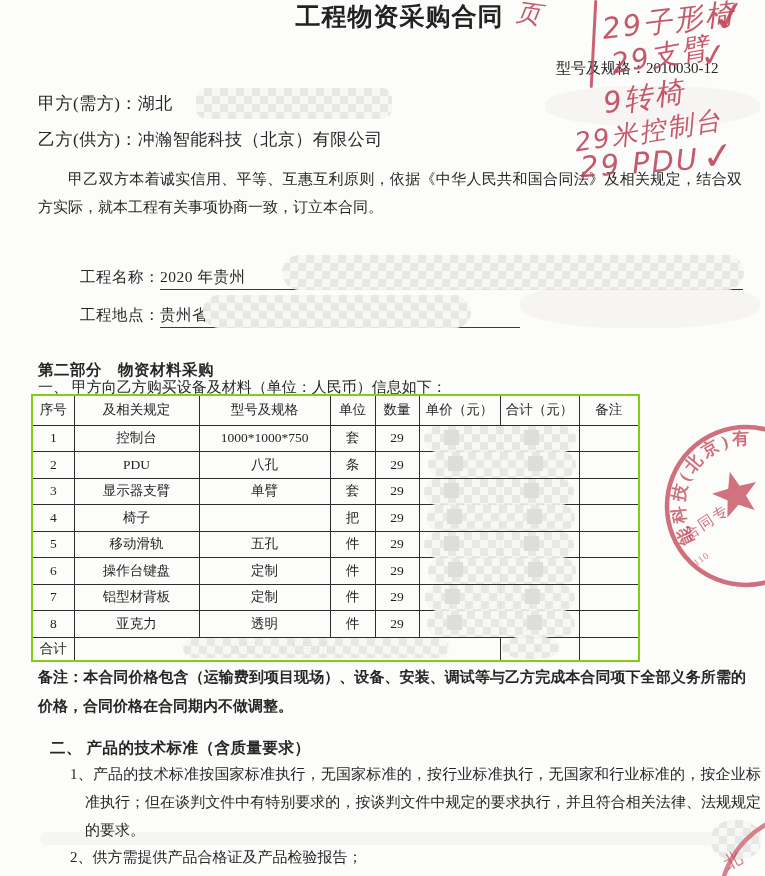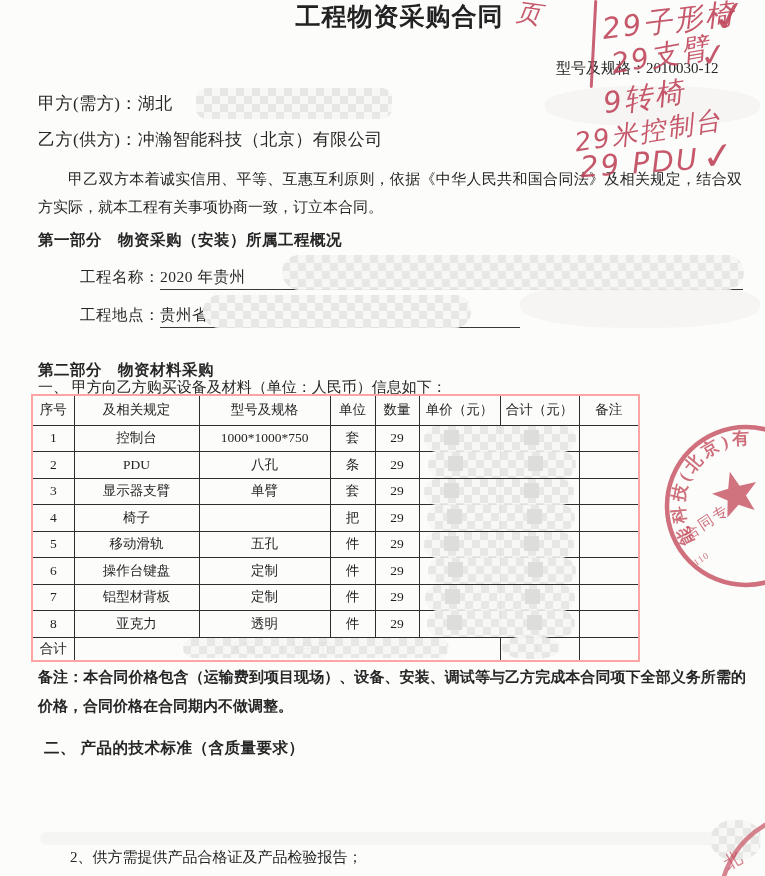--- a/index.html
+++ b/index.html
@@ -15,21 +15,21 @@
   .contract-no{left:556px;top:59px;font-size:15px;}
   .party{left:38px;top:0;font-size:17px;letter-spacing:.5px;}
   .para{font-size:15px;line-height:1.85;text-align:justify;}
   .heading{font-size:15.5px;font-weight:bold;letter-spacing:.5px;}
   .fieldrow{left:80px;font-size:15.5px;letter-spacing:.5px;}
   .uline{position:absolute;border-bottom:1.2px solid #3a3a3a;height:0;}
   
   table.goods{position:absolute;left:31px;top:394px;width:607px;border-collapse:collapse;table-layout:fixed;
     font-size:13.5px;color:#1f1f1f;}
   table.goods th,table.goods td{border:1.2px solid #2e2e2e;text-align:center;padding:0;font-weight:normal;overflow:hidden;}
-  table.goods{border:2px solid #fca5a5;}
+  table.goods{border:2px solid #84cc16;}
   table.goods thead tr{height:30px;}
   table.goods tbody tr{height:26.5px;}
   table.goods tr.total{height:24px;}
   td.words{text-align:left;padding-left:32px;letter-spacing:1px;}
   td.amt{text-align:right;padding-right:8px;}
   
   .mosaic{position:absolute;z-index:4;
     background-color:#f7f7f6;
     background-image:
       linear-gradient(45deg,#e7e7e6 26%,transparent 26%,transparent 74%,#e7e7e6 74%),
@@ -68,21 +68,20 @@
     <span>甲方(需方)：</span><span>湖北</span>
   </div>
   <div class="mosaic abs" style="left:196px;top:88px;width:196px;height:31px;"></div>
 
   <div class="abs party" style="top:128px;">
     <span>乙方(供方)：</span><span>冲瀚智能科技（北京）有限公司</span>
   </div>
 
   <div class="abs para" style="left:38px;top:166px;width:704px;text-indent:2em;">甲乙双方本着诚实信用、平等、互惠互利原则，依据《中华人民共和国合同法》及相关规定，结合双方实际，就本工程有关事项协商一致，订立本合同。</div>
 
-  <div class="abs heading" style="left:38px;top:230px;">第一部分　物资采购（安装）所属工程概况</div>
 
   <div class="abs fieldrow" style="top:267px;">
     <span>工程名称：</span><span>2020 年贵州</span>
   </div>
   <div class="uline" style="left:160px;top:268px;width:583px;height:21px;"></div>
   <div class="mosaic abs" style="left:282px;top:255px;width:462px;height:35px;border-radius:18px;"></div>
 
   <div class="abs fieldrow" style="top:305px;">
     <span>工程地点：</span><span>贵州省</span>
   </div>
@@ -210,21 +209,22 @@
   <div class="mosaic mosaic-band abs" style="left:424px;top:479px;width:150px;height:26px;"></div>
   <div class="mosaic mosaic-band abs" style="left:427px;top:505px;width:148px;height:26px;"></div>
   <div class="mosaic mosaic-band abs" style="left:424px;top:532px;width:150px;height:26px;"></div>
   <div class="mosaic mosaic-band abs" style="left:428px;top:558px;width:148px;height:26px;"></div>
   <div class="mosaic mosaic-band abs" style="left:425px;top:585px;width:150px;height:26px;"></div>
   <div class="mosaic mosaic-band abs" style="left:427px;top:611px;width:148px;height:26px;"></div>
   <div class="mosaic abs" style="left:183px;top:638px;width:266px;height:20px;border-radius:10px;"></div>
   <div class="mosaic abs" style="left:502px;top:636px;width:58px;height:23px;border-radius:45%;"></div>
 
   <div class="abs para" style="left:38px;top:663px;width:708px;font-weight:600;line-height:1.95;">备注：本合同价格包含（运输费到项目现场）、设备、安装、调试等与乙方完成本合同项下全部义务所需的价格，合同价格在合同期内不做调整。</div>
-  <div class="abs heading" style="left:44px;top:738px;">二、 产品的技术标准（含质量要求）</div>
+  <div class="abs heading" style="left:50px;top:738px;">二、 产品的技术标准（含质量要求）</div>
+  <div class="abs para" style="left:70px;top:761px;width:676px;padding-left:15px;text-indent:-15px;">1、产品的技术标准按国家标准执行，无国家标准的，按行业标准执行，无国家和行业标准的，按企业标准执行；但在谈判文件中有特别要求的，按谈判文件中规定的要求执行，并且符合相关法律、法规规定的要求。</div>
   <div class="abs para" style="left:70px;top:844px;width:650px;">2、供方需提供产品合格证及产品检验报告；</div>
 
   <div class="hw" style="left:516px;top:-3px;font-size:25px;transform:rotate(8deg);">页</div>
   <div class="redline" style="left:592px;top:0;height:88px;transform:rotate(3deg);"></div>
   <div class="hw" style="left:602px;top:2px;font-size:29px;transform:rotate(-7deg);">29子形椅</div>
   <div class="hw hw-check" style="left:712px;top:-8px;font-size:42px;transform:rotate(-10deg);">✓</div>
   <div class="hw" style="left:611px;top:37px;font-size:28px;transform:rotate(-10deg);">29支臂</div>
   <div class="hw hw-check" style="left:700px;top:36px;font-size:32px;transform:rotate(-8deg);">✓</div>
   <div class="hw" style="left:603px;top:78px;font-size:29px;transform:rotate(-9deg);">9转椅</div>
   <div class="hw" style="left:574px;top:114px;font-size:26px;transform:rotate(-9deg);">29米控制台</div>

